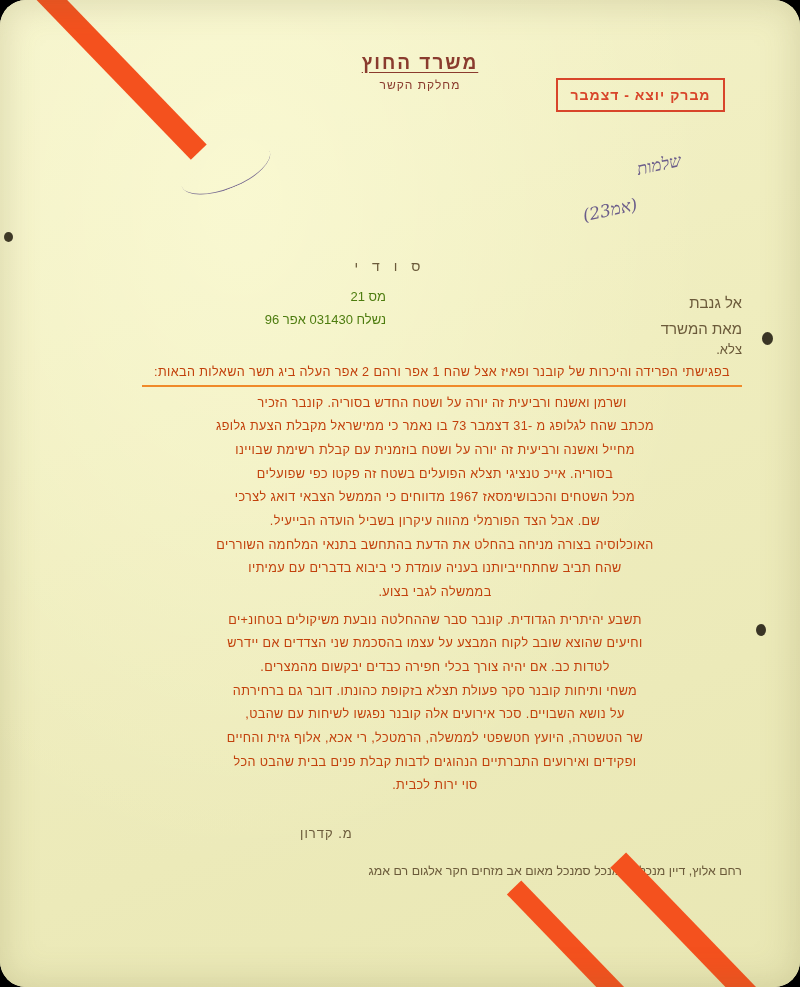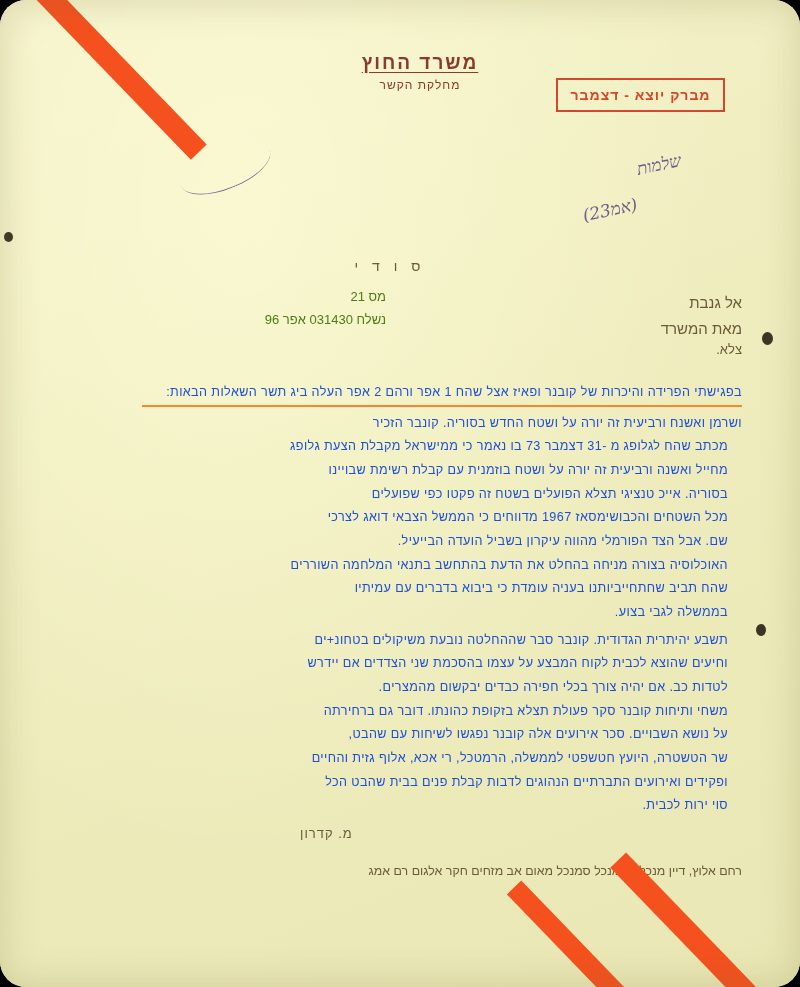--- a/index.html
+++ b/index.html
@@ -145,26 +145,25 @@
     font-size: 13px;
     color: #6b5a3a;
   }
   
   .body {
     position: absolute;
     right: 58px;
     top: 362px;
     width: 600px;
     direction: rtl;
-    text-align: right;
+    text-align: center;
     font-size: 12.6px;
     line-height: 1.72;
-    color: #1d4ed8;
+    color: #c2410c;
     letter-spacing: 0.4px;
-    margin-top: 20px;
   }
   .body p { margin: 0 0 2px 0; }
   .para-block { margin-bottom: 6px; }
   .indent-1 { padding-right: 14px; }
   .hl {
     background: transparent;
     border-bottom: 2.5px solid #f08a2a;
     padding-bottom: 1px;
   }
   .signature {
@@ -278,21 +277,21 @@
         <p class="indent-1">בסוריה. אייכ טנציגי תצלא הפועלים בשטח זה פקטו כפי שפועלים</p>
         <p class="indent-1">מכל השטחים והכבושימסאז 1967 מדווחים כי הממשל הצבאי דואג לצרכי</p>
         <p class="indent-1">שם. אבל הצד הפורמלי מהווה עיקרון בשביל הועדה הבייעיל.</p>
         <p class="indent-1">האוכלוסיה בצורה מניחה בהחלט את הדעת בהתחשב בתנאי המלחמה השוררים</p>
         <p class="indent-1">שהח תביב שחתחייביותנו בעניה עומדת כי ביבוא בדברים עם עמיתיו</p>
         <p class="indent-1">בממשלה לגבי בצוע.</p>
       </div>
 
       <div class="para-block">
         <p class="indent-1">תשבע יהיתרית הגדודית. קונבר סבר שההחלטה נובעת משיקולים בטחונ+ים</p>
-        <p class="indent-1">וחיעים שהוצא לכבית לקוח המבצע על עצמו בהסכמת שני הצדדים אם יידרש</p>
+        <p class="indent-1">וחיעים שהוצא שובב לקוח המבצע על עצמו בהסכמת שני הצדדים אם יידרש</p>
         <p class="indent-1">לטדות כב. אם יהיה צורך בכלי חפירה כבדים יבקשום מהמצרים.</p>
         <p class="indent-1">משחי ותיחות קובנר סקר פעולת תצלא בזקופת כהונתו. דובר גם ברחירתה</p>
         <p class="indent-1">על נושא השבויים. סכר אירועים אלה קובנר נפגשו לשיחות עם שהבט,</p>
         <p class="indent-1">שר הטשטרה, היועץ חטשפטי לממשלה, הרמטכל, רי אכא, אלוף גזית והחיים</p>
         <p class="indent-1">ופקידים ואירועים התברתיים הנהוגים לדבות קבלת פנים בבית שהבט הכל</p>
         <p class="indent-1">סוי ירות לכבית.</p>
       </div>
     </div>
 
     <div class="signature">מ. קדרון</div>

